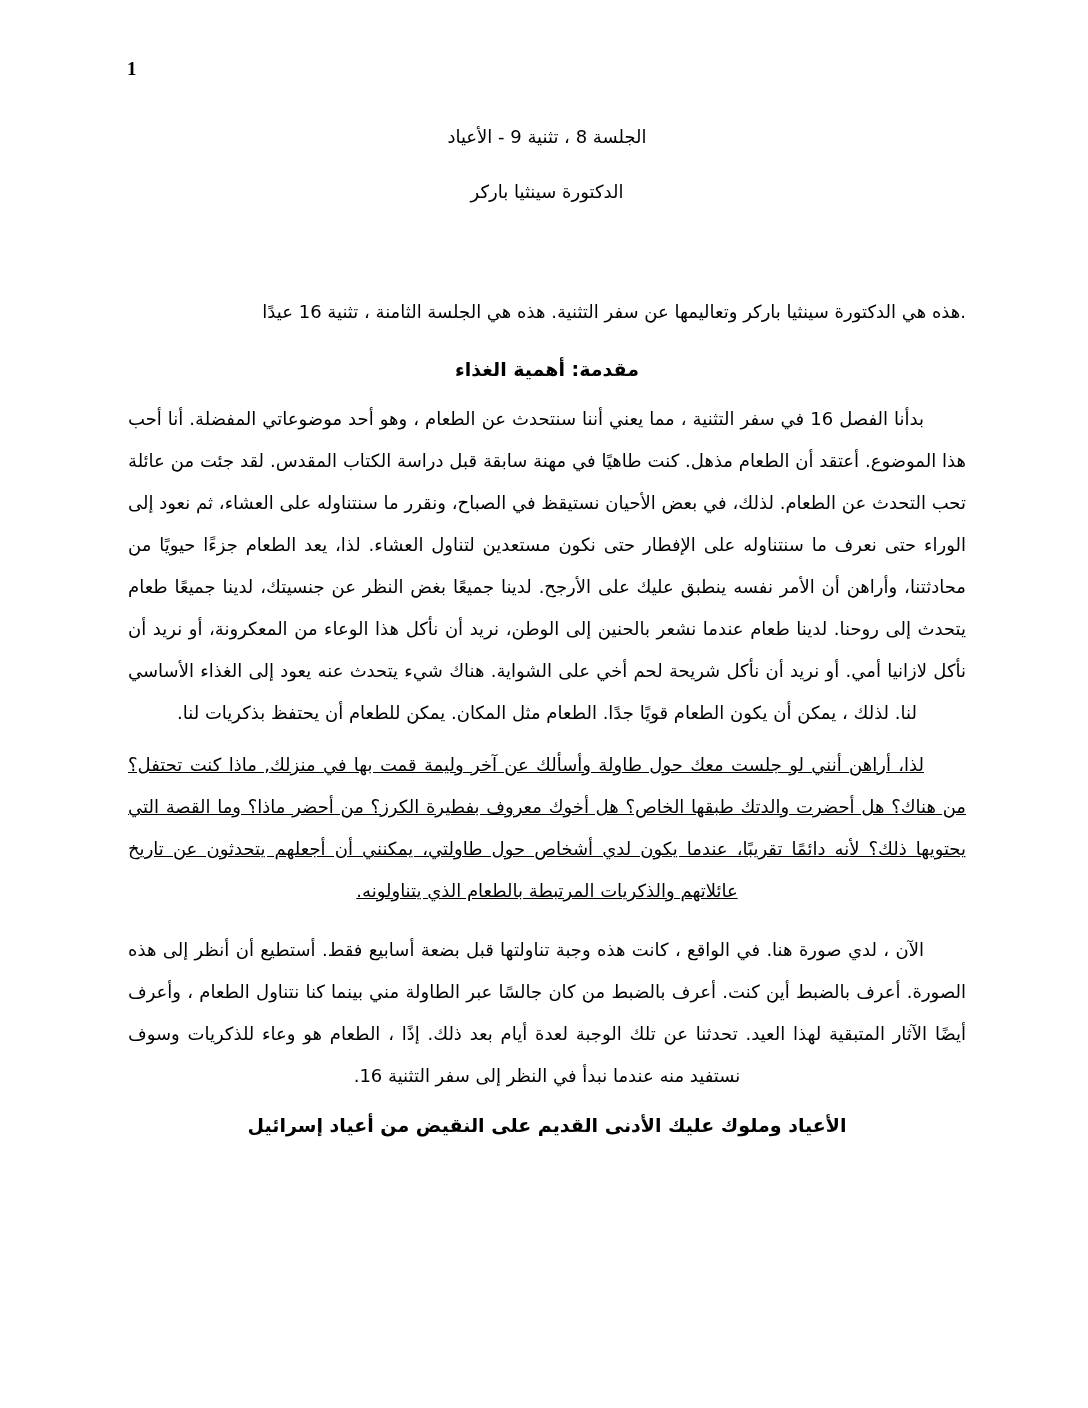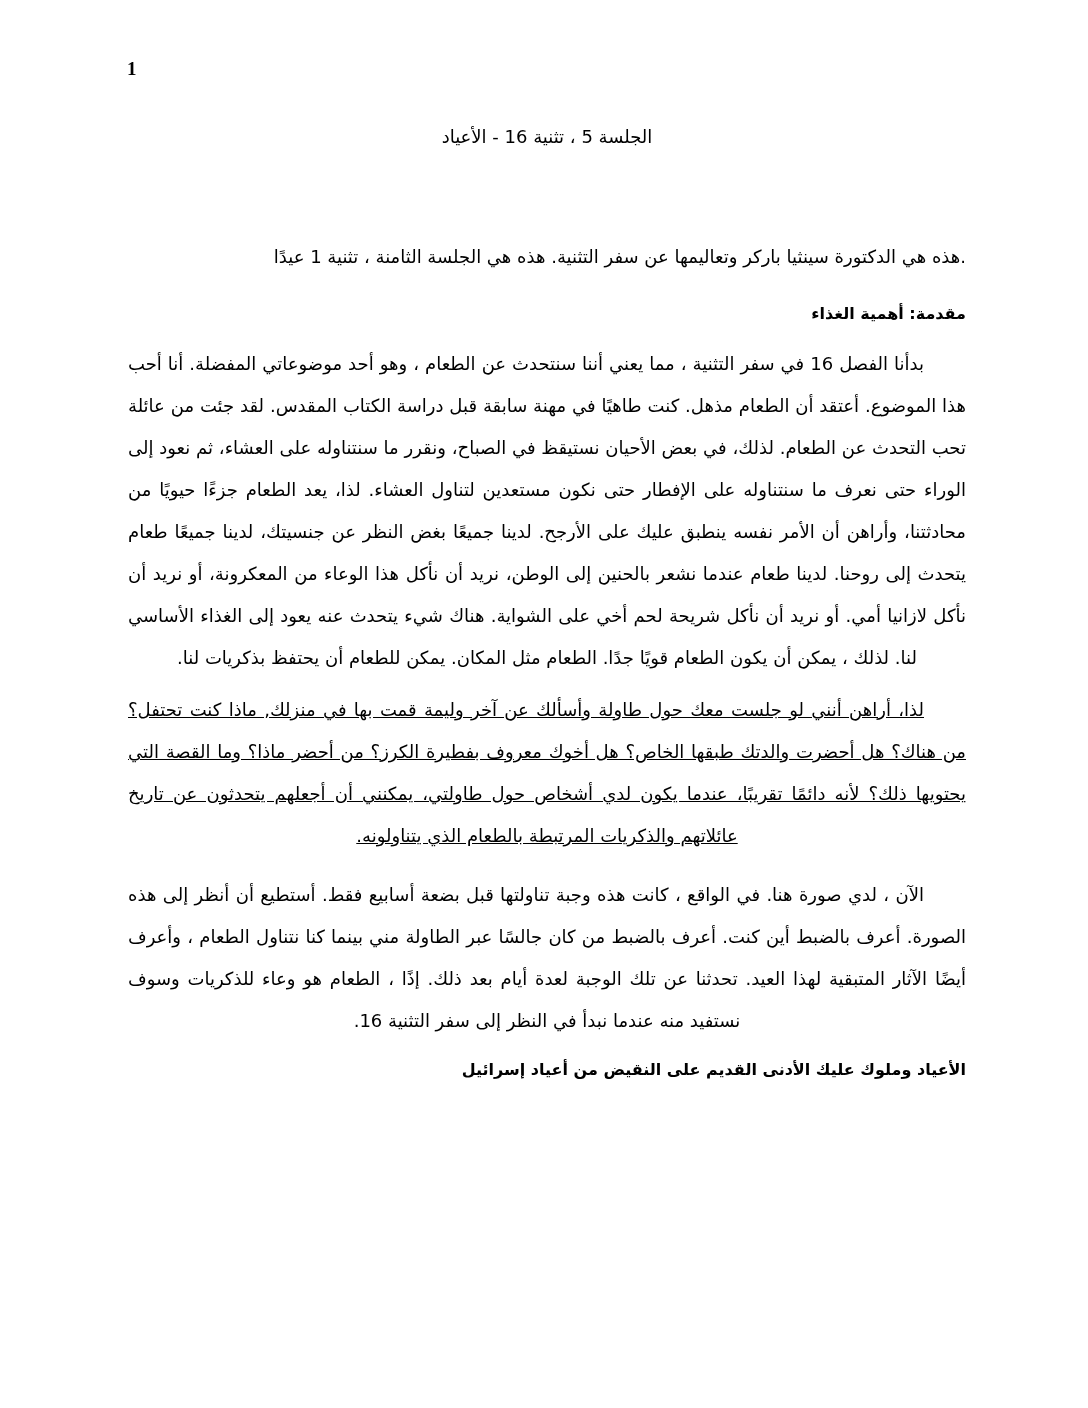--- a/index.html
+++ b/index.html
@@ -40,43 +40,44 @@
   .doc-para {
     margin: 0;
     font-size: 18px;
     line-height: 42px;
     text-align: justify;
     text-align-last: center;
     text-indent: 42px;
   }
   .doc-heading {
     margin: 0;
-    font-size: 16px;
+    font-size: 19px;
     font-weight: bold;
     line-height: 42px;
-    text-align: right;
+    text-align: center;
   }
   [data-key="intro-line"] { margin-top: 84px; text-align-last: right; text-indent: 0; }
   [data-key="heading-food-importance"] { margin-top: 15px; }
   [data-key="para-food-family"] { margin-top: 8px; }
   [data-key="para-table-question"] { margin-top: 10px; text-decoration: underline; }
   [data-key="para-strategy"] { margin-top: 10px; }
   [data-key="para-photo-memory"] { margin-top: 17px; }
   [data-key="heading-ane-kings"] { margin-top: 7px; }
 </style>
 </head>
 <body>
 
 <div class="page">
   <div class="page-number">1</div>
 
   <div class="doc">
-    <div class="title">الجلسة 5 ، تثنية 16 - الأعياد</div>
+    <div class="title">الجلسة 8 ، تثنية 9 - الأعياد</div>
+    <div class="title author">الدكتورة سينثيا باركر</div>
     <div id="doc-body">
-        <div class="doc-para" data-key="intro-line">.هذه هي الدكتورة سينثيا باركر وتعاليمها عن سفر التثنية. هذه هي الجلسة الثامنة ، تثنية 1 عيدًا</div>
+        <div class="doc-para" data-key="intro-line">.هذه هي الدكتورة سينثيا باركر وتعاليمها عن سفر التثنية. هذه هي الجلسة الثامنة ، تثنية 16 عيدًا</div>
         <div class="doc-heading" data-key="heading-food-importance">مقدمة: أهمية الغذاء</div>
         <div class="doc-para" data-key="para-food-family">بدأنا الفصل 16 في سفر التثنية ، مما يعني أننا سنتحدث عن الطعام ، وهو أحد موضوعاتي المفضلة. أنا أحب هذا الموضوع. أعتقد أن الطعام مذهل. كنت طاهيًا في مهنة سابقة قبل دراسة الكتاب المقدس. لقد جئت من عائلة تحب التحدث عن الطعام. لذلك، في بعض الأحيان نستيقظ في الصباح، ونقرر ما سنتناوله على العشاء، ثم نعود إلى الوراء حتى نعرف ما سنتناوله على الإفطار حتى نكون مستعدين لتناول العشاء. لذا، يعد الطعام جزءًا حيويًا من محادثتنا، وأراهن أن الأمر نفسه ينطبق عليك على الأرجح. لدينا جميعًا بغض النظر عن جنسيتك، لدينا جميعًا طعام يتحدث إلى روحنا. لدينا طعام عندما نشعر بالحنين إلى الوطن، نريد أن نأكل هذا الوعاء من المعكرونة، أو نريد أن نأكل لازانيا أمي. أو نريد أن نأكل شريحة لحم أخي على الشواية. هناك شيء يتحدث عنه يعود إلى الغذاء الأساسي لنا. لذلك ، يمكن أن يكون الطعام قويًا جدًا. الطعام مثل المكان. يمكن للطعام أن يحتفظ بذكريات لنا.</div>
         <div class="doc-para" data-key="para-table-question">لذا، أراهن أنني لو جلست معك حول طاولة وأسألك عن آخر وليمة قمت بها في منزلك, ماذا كنت تحتفل؟ من هناك؟ هل أحضرت والدتك طبقها الخاص؟ هل أخوك معروف بفطيرة الكرز؟ من أحضر ماذا؟ وما القصة التي يحتويها ذلك؟ لأنه دائمًا تقريبًا، عندما يكون لدي أشخاص حول طاولتي، يمكنني أن أجعلهم يتحدثون عن تاريخ عائلاتهم والذكريات المرتبطة بالطعام الذي يتناولونه.</div>
         <div class="doc-para" data-key="para-photo-memory">الآن ، لدي صورة هنا. في الواقع ، كانت هذه وجبة تناولتها قبل بضعة أسابيع فقط. أستطيع أن أنظر إلى هذه الصورة. أعرف بالضبط أين كنت. أعرف بالضبط من كان جالسًا عبر الطاولة مني بينما كنا نتناول الطعام ، وأعرف أيضًا الآثار المتبقية لهذا العيد. تحدثنا عن تلك الوجبة لعدة أيام بعد ذلك. إذًا ، الطعام هو وعاء للذكريات وسوف نستفيد منه عندما نبدأ في النظر إلى سفر التثنية 16.</div>
         <div class="doc-heading" data-key="heading-ane-kings">الأعياد وملوك عليك الأدنى القديم على النقيض من أعياد إسرائيل</div>
       </div>
   </div>
 </div>
 
 </body></html>

